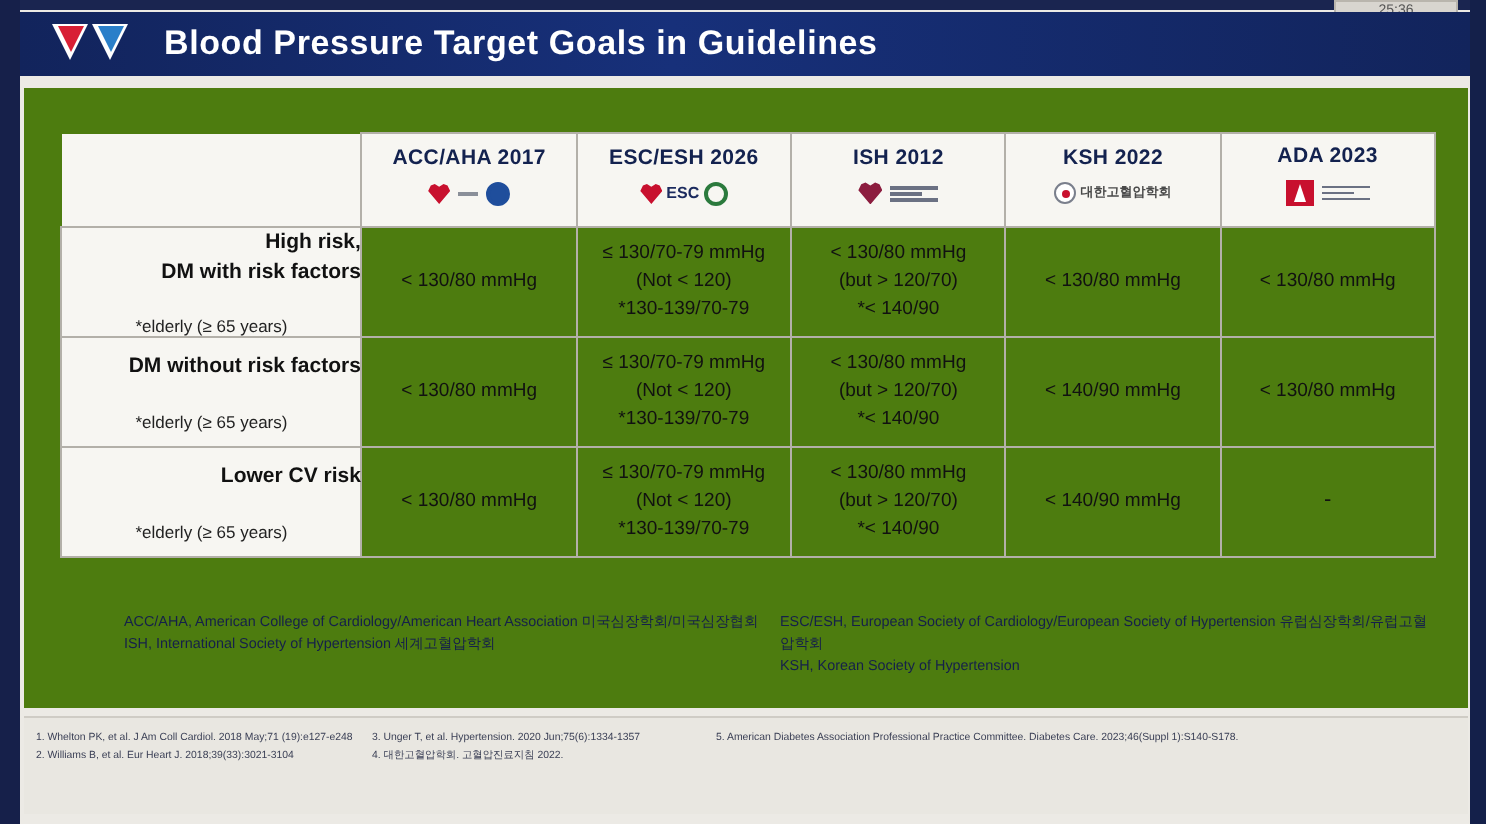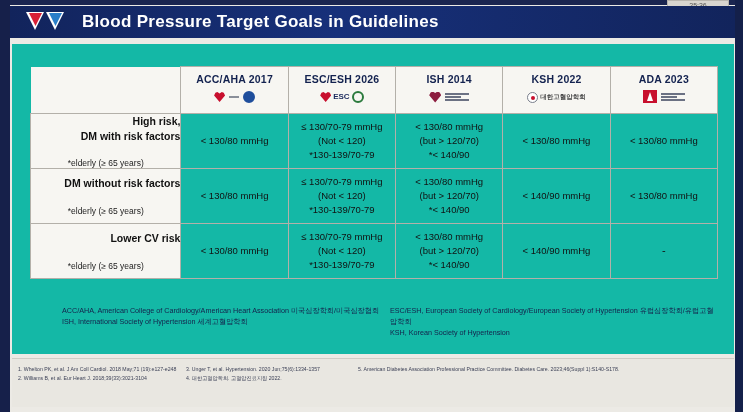--- a/index.html
+++ b/index.html
@@ -75,21 +75,21 @@
     font-weight: bold;
     color: #ffffff;
     letter-spacing: .3px;
   }
   .board {
     position: absolute;
     left: 12px;
     top: 44px;
     width: 722px;
     height: 310px;
-    background: #14b8a6;
+    background: #4d7c0f;
     text-decoration: underline;
   }
   table.grid {
     position: absolute;
     left: 18px;
     top: 22px;
     width: 688px;
     border-collapse: collapse;
     table-layout: fixed;
   }
@@ -343,21 +343,21 @@
             </span>
             <span class="hdr-logo logo-wrap">
               <span class="lg lg-heart"></span>
               <span class="lg-text">ESC</span>
               <span class="lg lg-ring"></span>
             </span>
           </th>
           <th>
             <span class="hdr-name">
               <span>ISH</span>
-              <span>2014</span>
+              <span>2012</span>
             </span>
             <span class="hdr-logo logo-wrap">
               <span class="lg-ish"></span>
               <span class="lg-lines">
                   <i></i>
                   <i class="short"></i>
                   <i></i>
                 </span>
             </span>
           </th>

